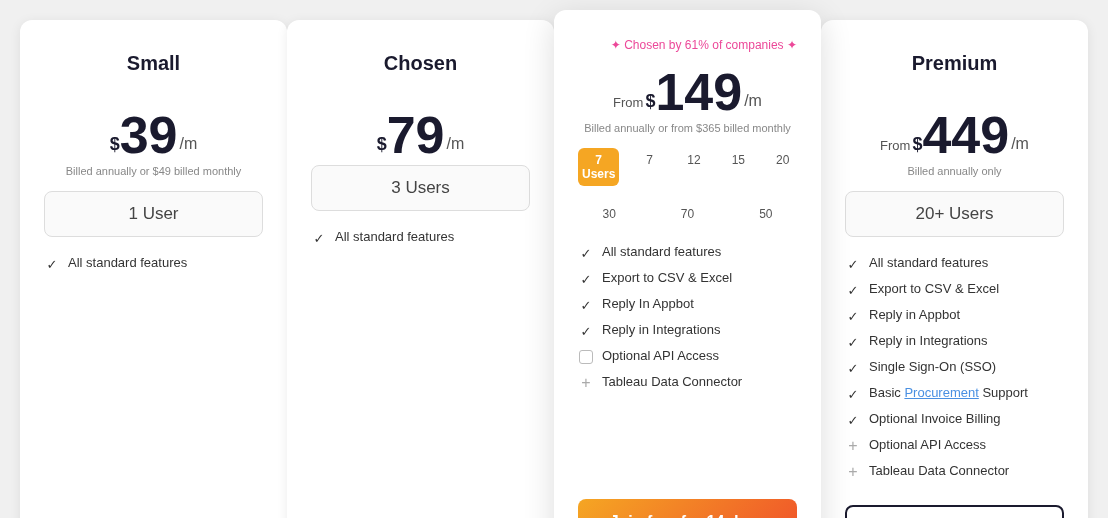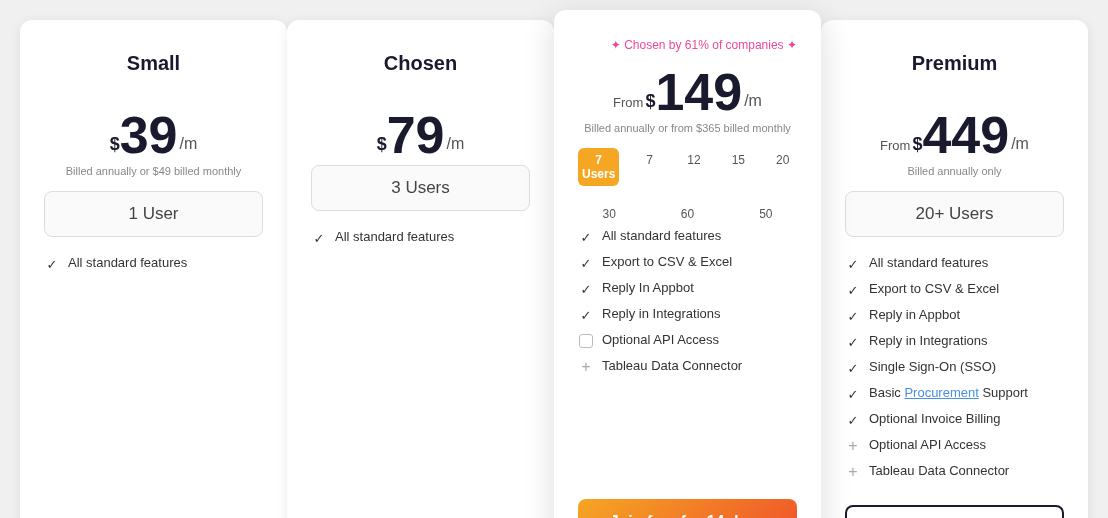--- a/index.html
+++ b/index.html
@@ -95,21 +95,21 @@
       text-align: center;
       font-size: 17px;
       color: #444;
       margin-bottom: 18px;
       cursor: pointer;
       background: #fafafa;
     }
     .user-tabs {
       display: flex;
       gap: 16px;
-      margin-bottom: 2px;
+      margin-bottom: 18px;
       flex-wrap: wrap;
     }
     .user-tab {
       flex: 1;
       text-align: center;
       padding: 5px 4px;
       border-radius: 6px;
       font-size: 12px;
       cursor: pointer;
       color: #555;
@@ -235,21 +235,21 @@
         <span class="price-period">/m</span>
       </div>
       <div class="billing-note">Billed annually or from $365 billed monthly</div>
       <div class="user-tabs">
         <div class="user-tab active">7 Users</div>
         <div class="user-tab">7</div>
         <div class="user-tab">12</div>
         <div class="user-tab">15</div>
         <div class="user-tab">20</div>
         <div class="user-tab">30</div>
-        <div class="user-tab">60</div>
+        <div class="user-tab">70</div>
         <div class="user-tab">50</div>
       </div>
       <ul class="features-list">
         <li>
           <span class="feature-icon">
             <span class="check-icon">✓</span>
           </span>
           <span class="feature-text">All standard features</span>
         </li>
         <li>

